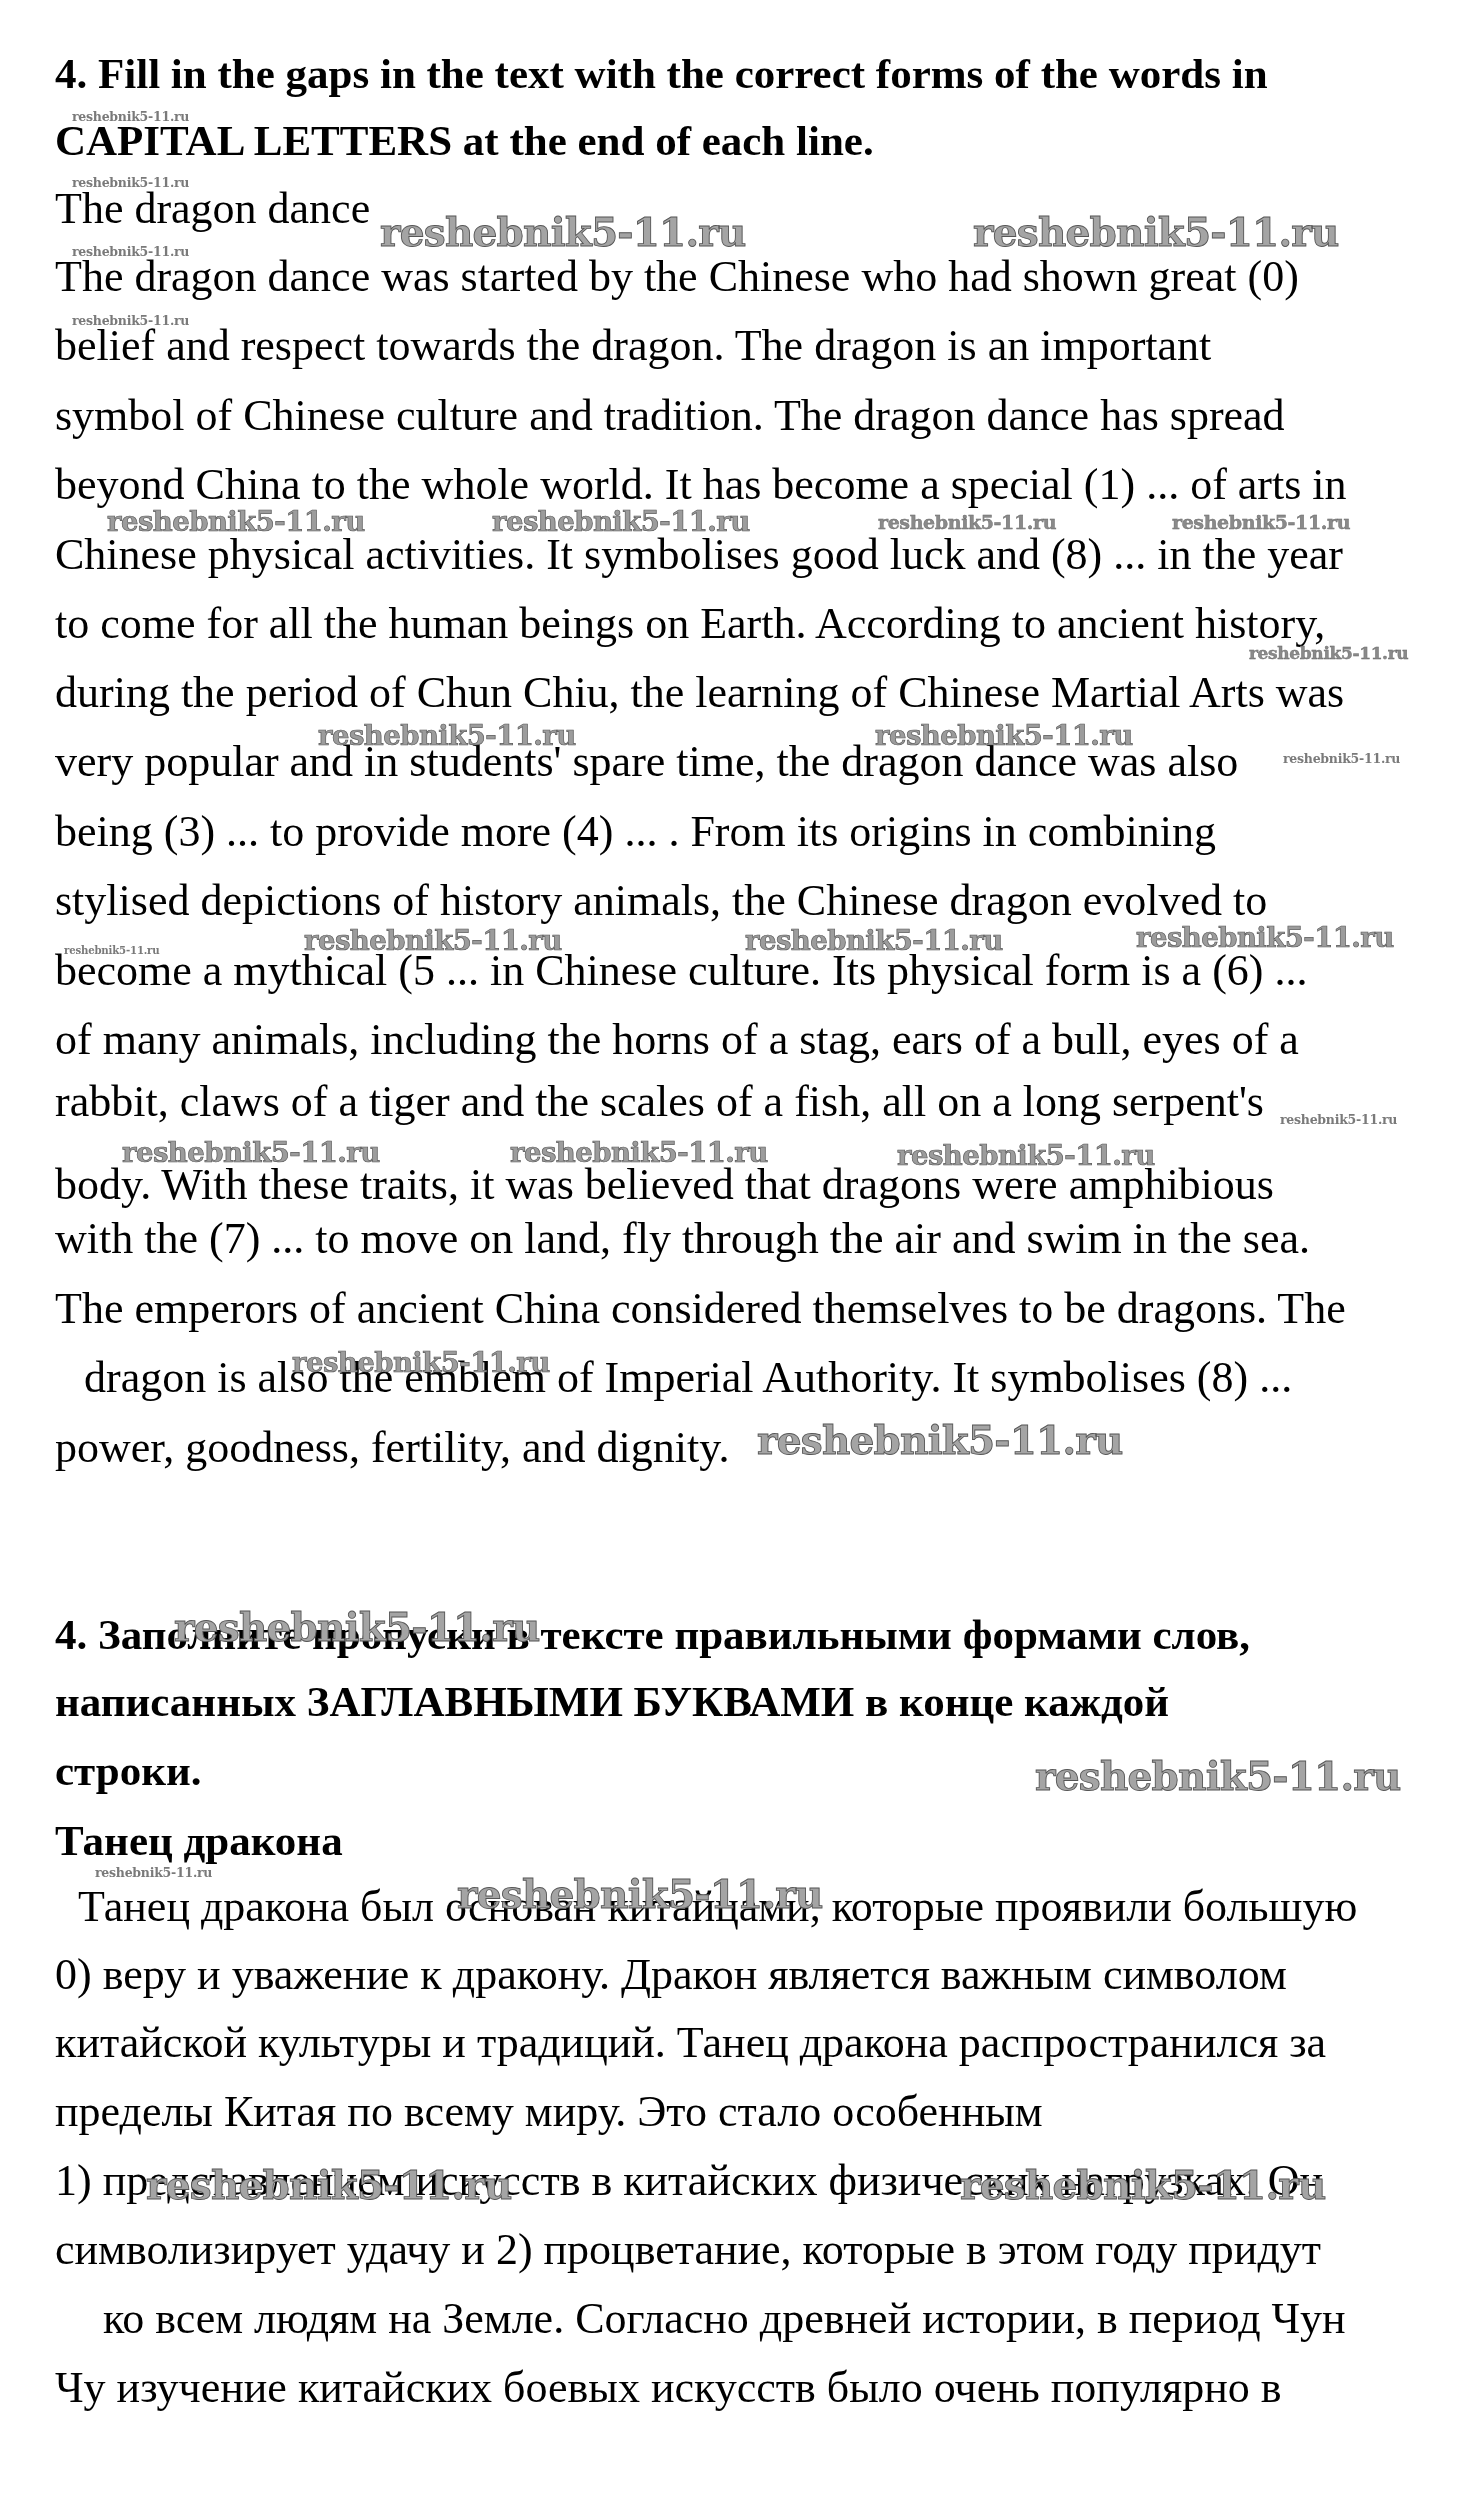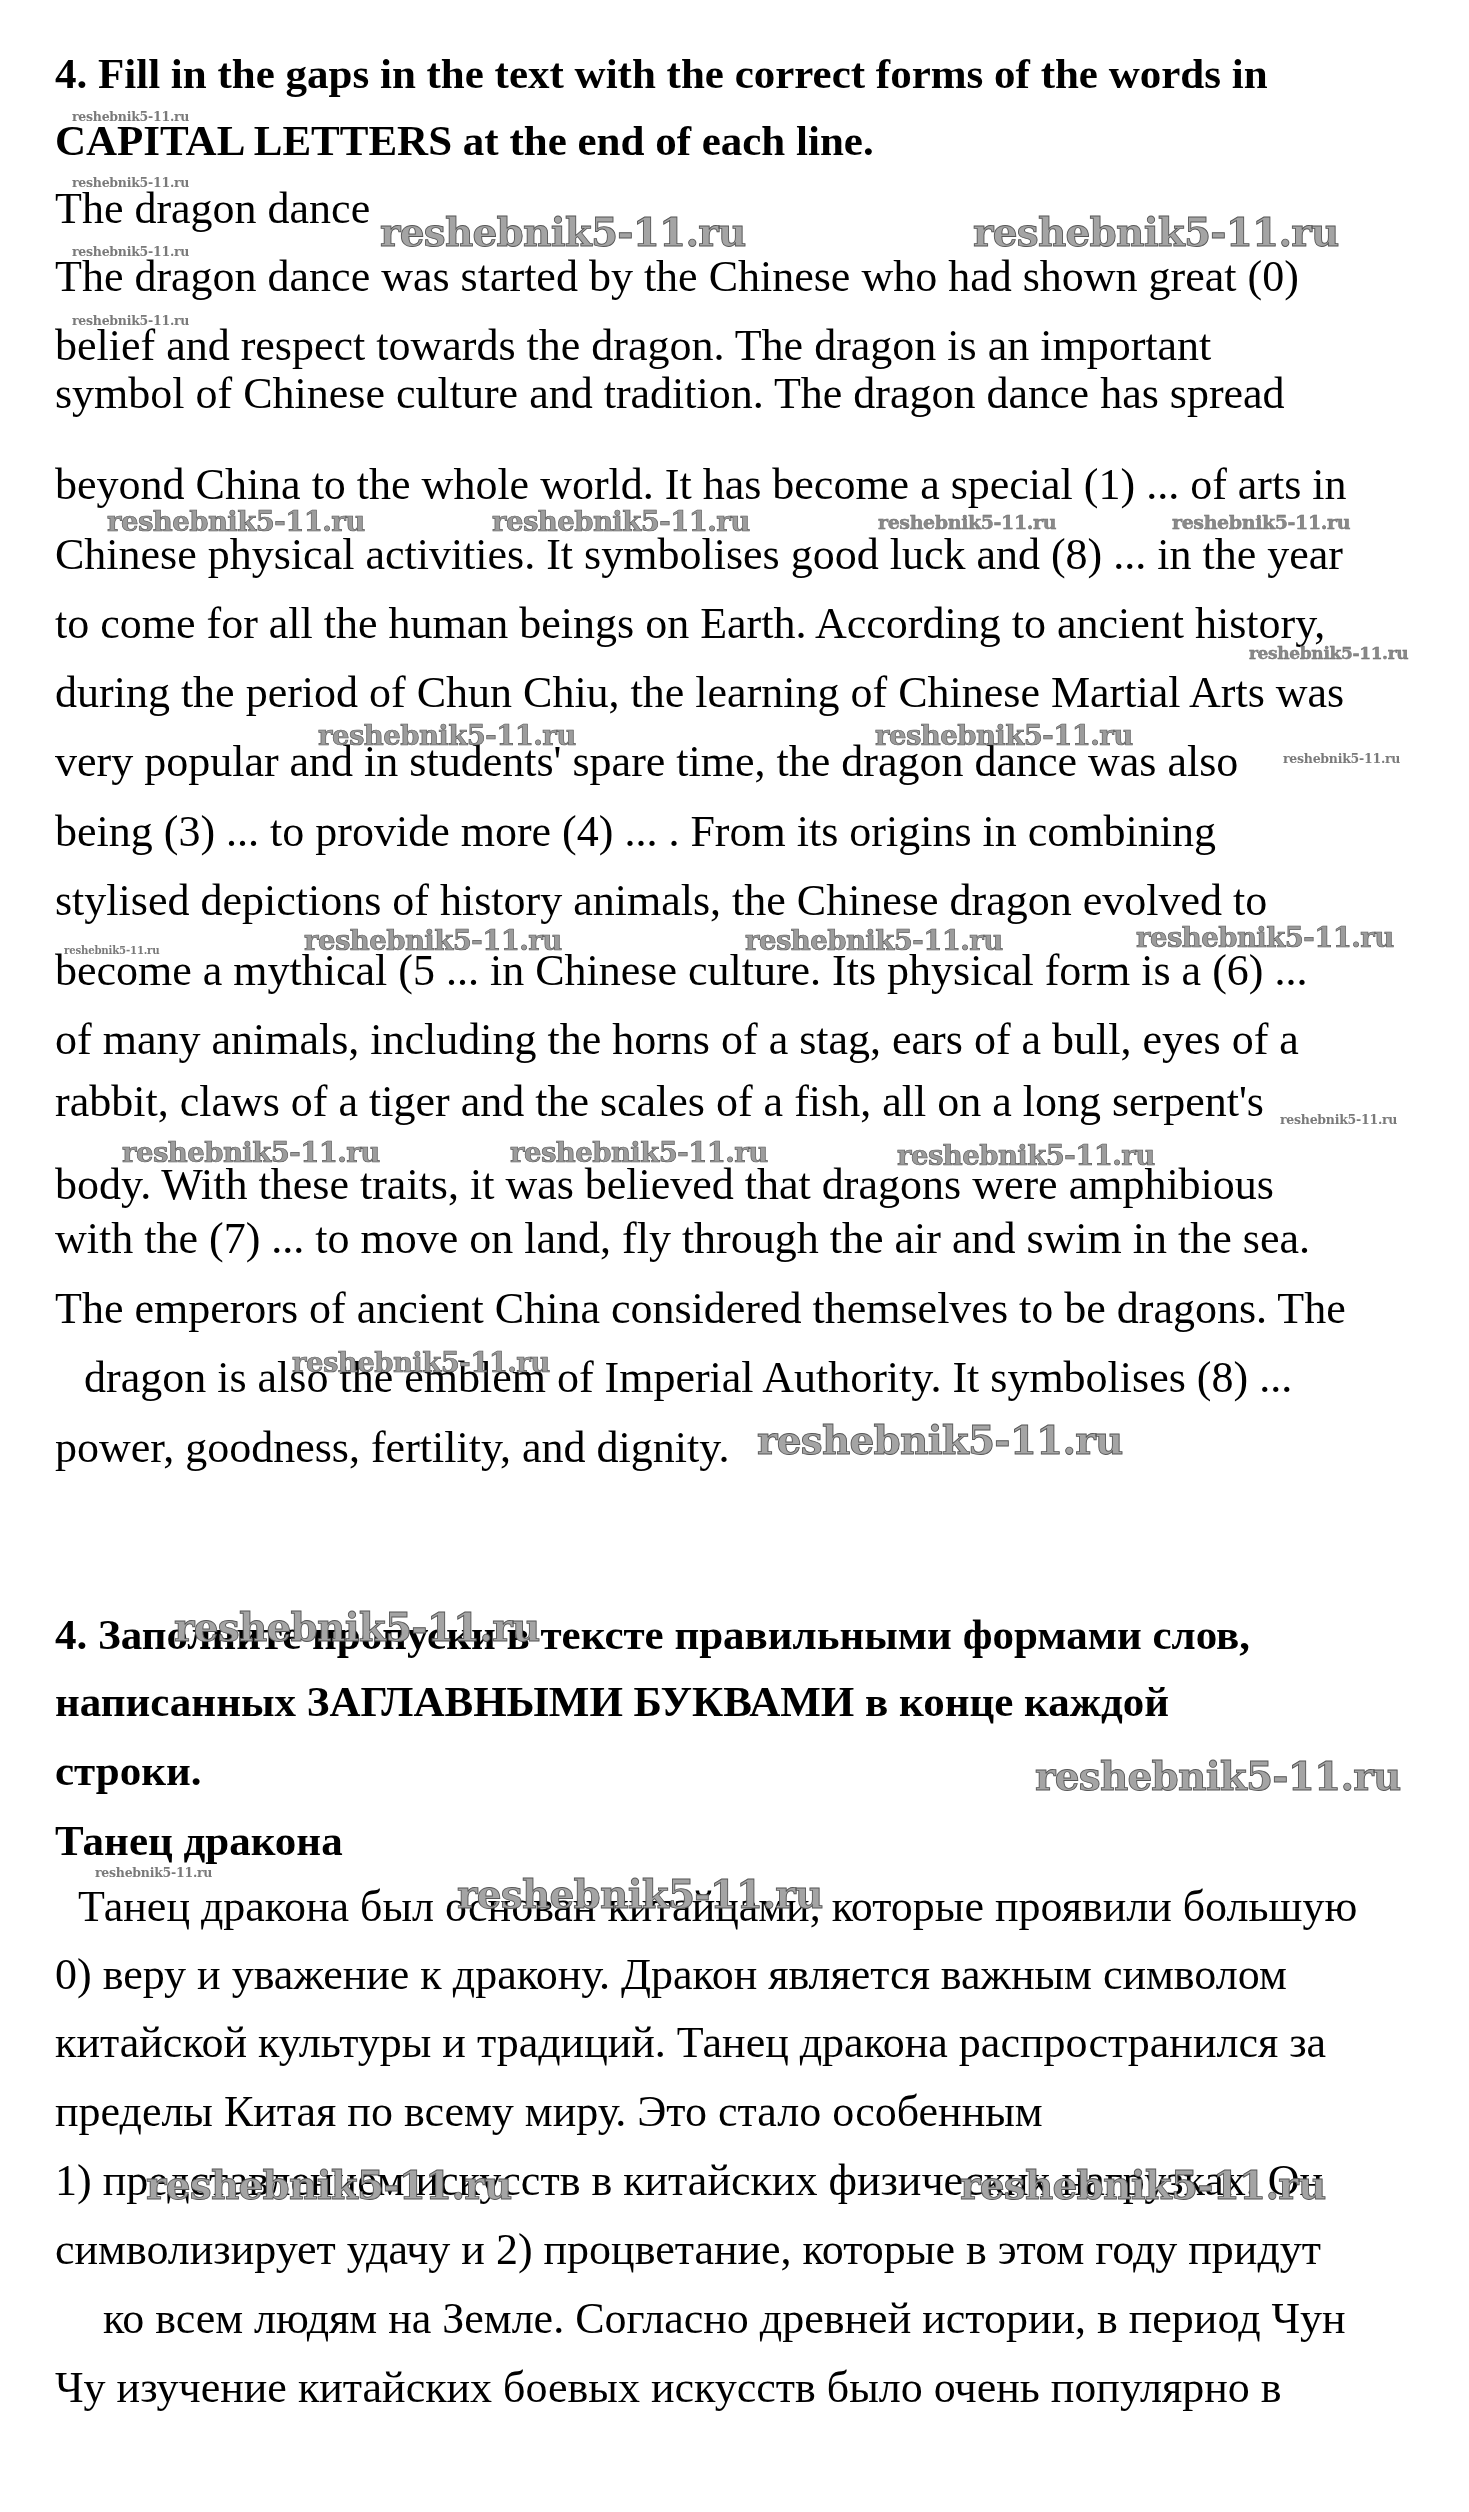--- a/index.html
+++ b/index.html
@@ -15,21 +15,21 @@
 </head>
 <body>
 
 <div class="line bold" style="top:52px;">4. Fill in the gaps in the text with the correct forms of the words in</div>
 <div class="line bold" style="top:119px;">CAPITAL LETTERS at the end of each line.</div>
 <div class="line" style="top:187px;text-align:right;">The dragon dance</div>
 
 <div>
   <div class="line" style="top:255px;">The dragon dance was started by the Chinese who had shown great (0)</div>
   <div class="line" style="top:324px;">belief and respect towards the dragon. The dragon is an important</div>
-  <div class="line" style="top:372px;">symbol of Chinese culture and tradition. The dragon dance has spread</div>
+  <div class="line" style="top:394px;">symbol of Chinese culture and tradition. The dragon dance has spread</div>
   <div class="line" style="top:463px;">beyond China to the whole world. It has become a special (1) ... of arts in</div>
   <div class="line" style="top:533px;">Chinese physical activities. It symbolises good luck and (8) ... in the year</div>
   <div class="line" style="top:602px;">to come for all the human beings on Earth. According to ancient history,</div>
   <div class="line" style="top:671px;">during the period of Chun Chiu, the learning of Chinese Martial Arts was</div>
   <div class="line" style="top:740px;">very popular and in students' spare time, the dragon dance was also</div>
   <div class="line" style="top:810px;text-align:right;">being (3) ... to provide more (4) ... . From its origins in combining</div>
   <div class="line" style="top:879px;">stylised depictions of history animals, the Chinese dragon evolved to</div>
   <div class="line" style="top:949px;">become a mythical (5 ... in Chinese culture. Its physical form is a (6) ...</div>
   <div class="line" style="top:1018px;">of many animals, including the horns of a stag, ears of a bull, eyes of a</div>
   <div class="line" style="top:1080px;">rabbit, claws of a tiger and the scales of a fish, all on a long serpent's</div>

